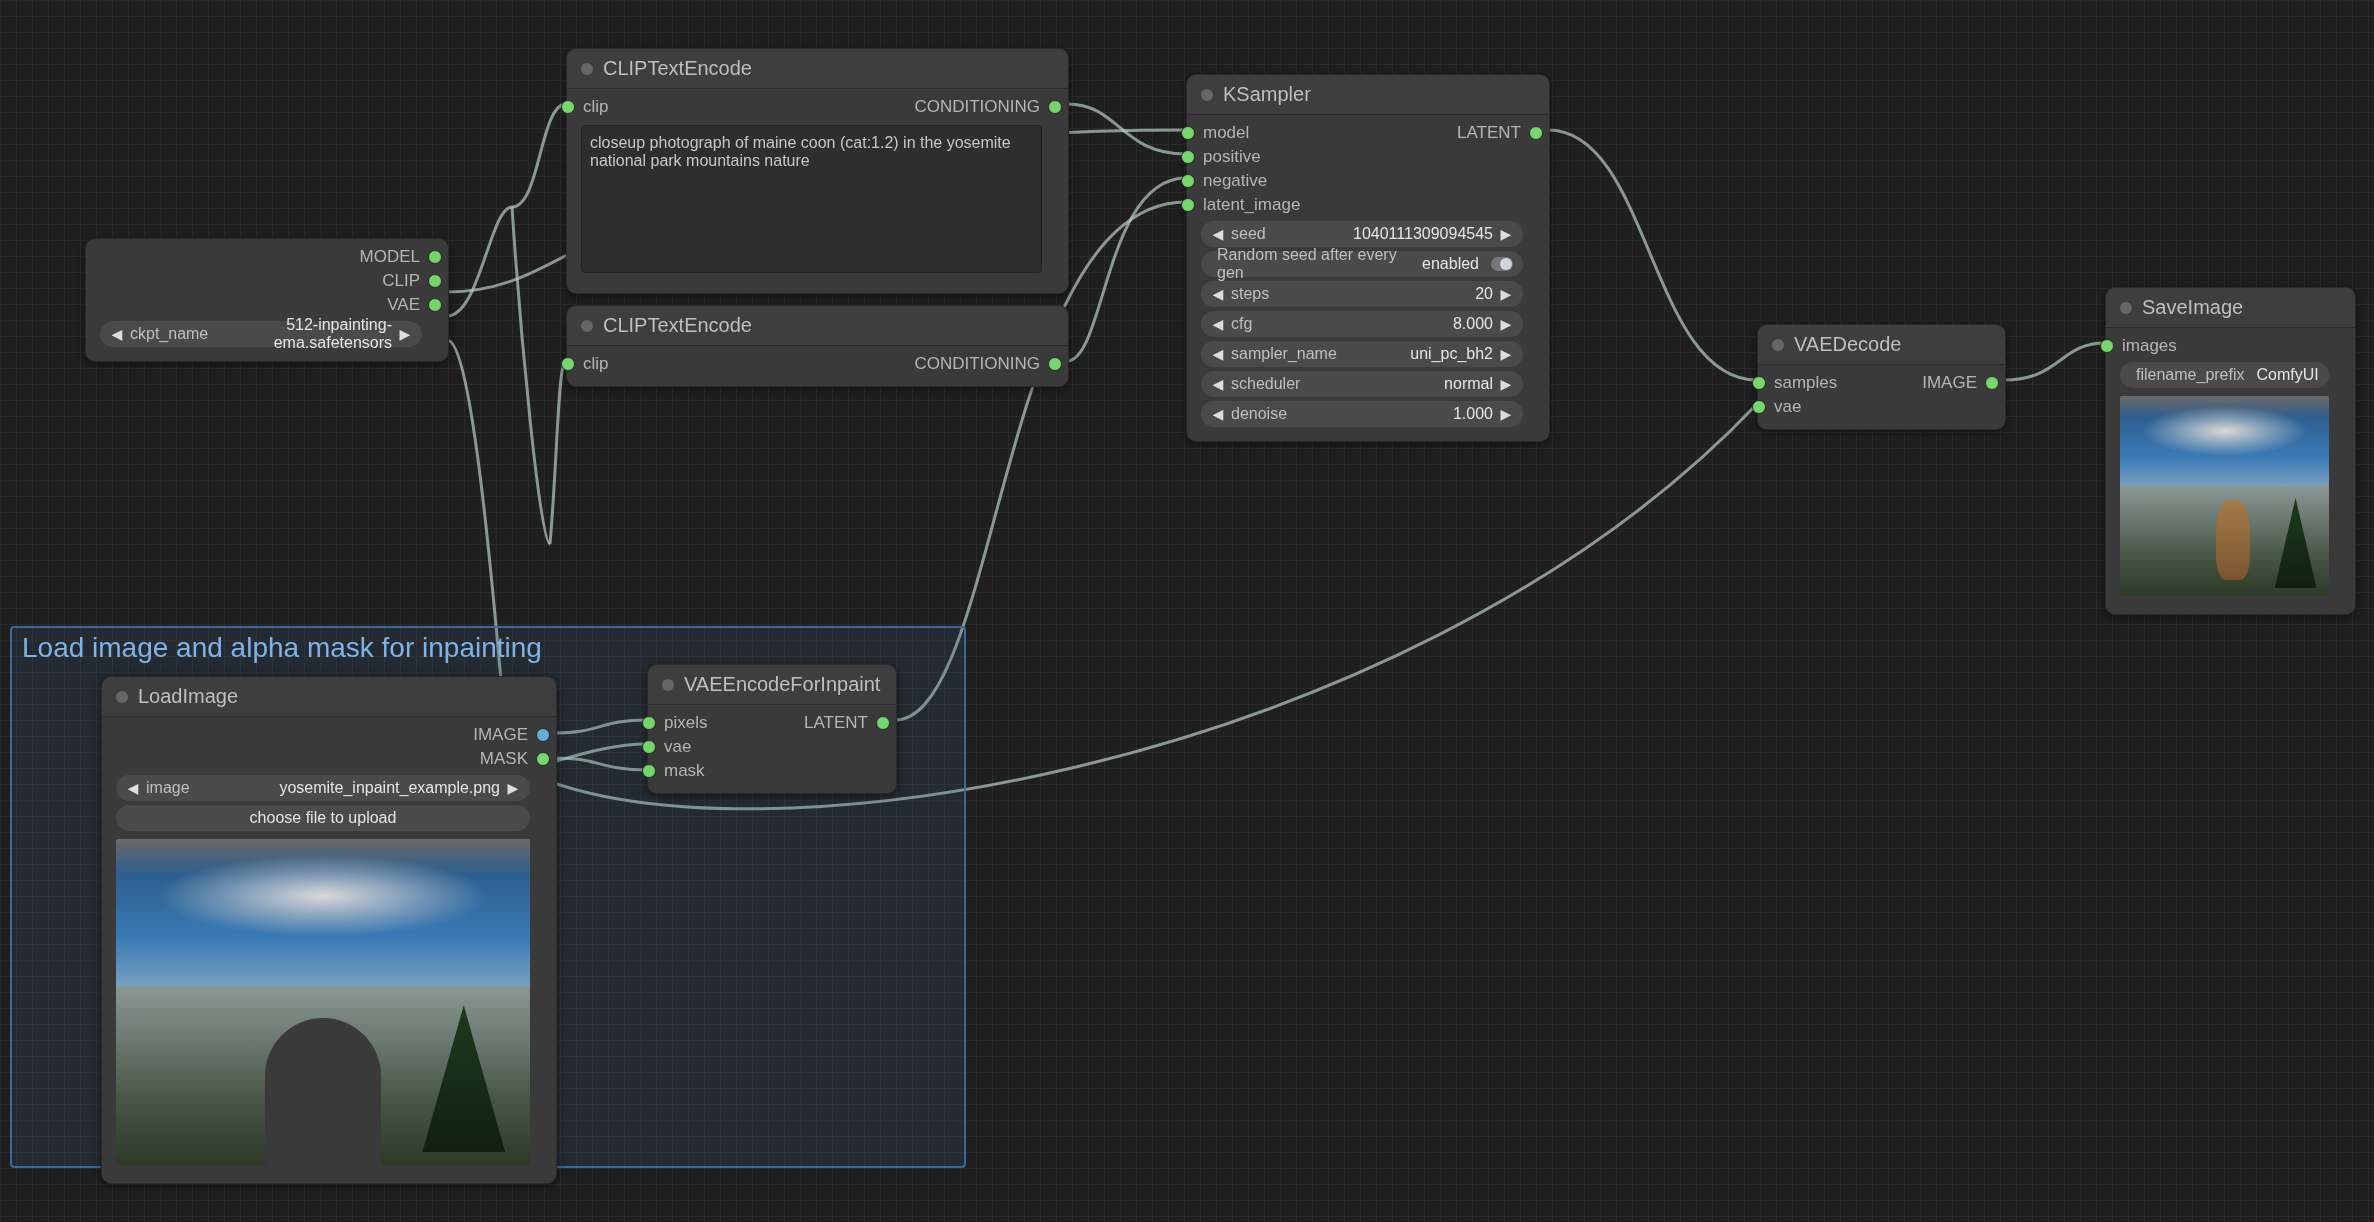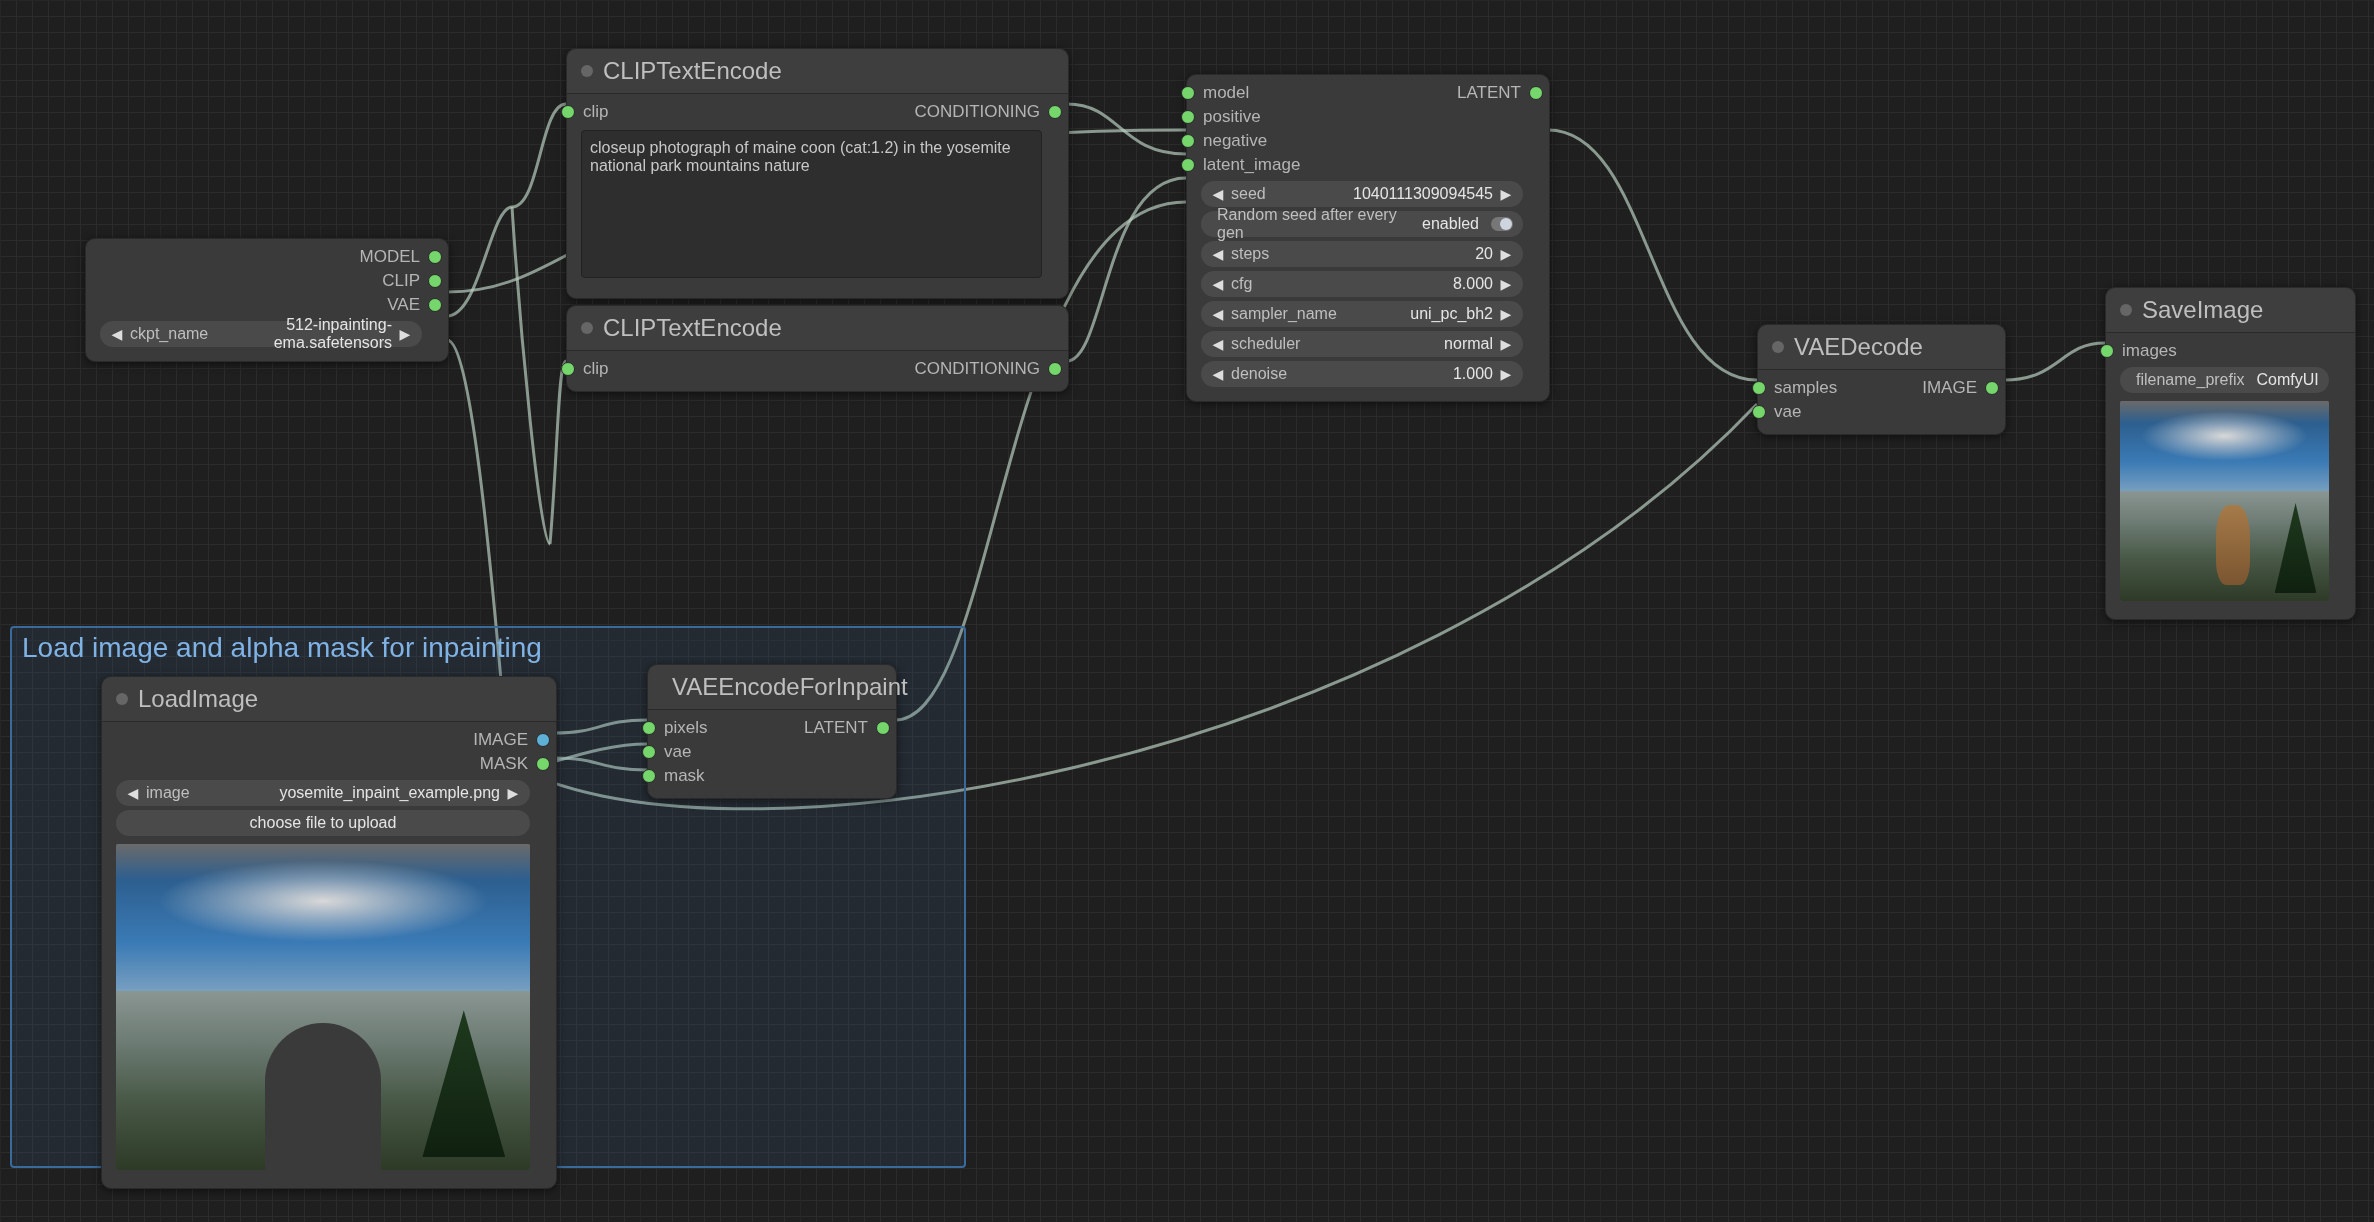--- a/index.html
+++ b/index.html
@@ -4,21 +4,21 @@
 <style>
 html,body{margin:0;padding:0;width:2374px;height:1222px;background:#1a1a1a;font-family:Arial,Helvetica,sans-serif;color:#aaa;font-size:18px;overflow:hidden}
 .canvas{position:relative;width:2374px;height:1222px;background-color:#1f1f1f;background-image:linear-gradient(#262626 1px,transparent 1px),linear-gradient(90deg,#262626 1px,transparent 1px),linear-gradient(#2b2b2b 1px,transparent 1px),linear-gradient(90deg,#2b2b2b 1px,transparent 1px);background-size:160px 160px,160px 160px,16px 16px,16px 16px}
 svg.wires{position:absolute;left:0;top:0;width:2374px;height:1222px;pointer-events:none}
 svg.wires path{fill:none;stroke:#b8cdbf;stroke-width:3;opacity:.7}
 .group{position:absolute;border:2px solid #3a6a9a;background:rgba(58,106,154,.15);border-radius:4px}
 .group-title{position:absolute;top:4px;left:10px;color:#7fb2e5;font-size:28px}
 .node{position:absolute;background:#3a3a3a;border:1px solid #2a2a2a;border-radius:10px;box-shadow:0 2px 8px rgba(0,0,0,.5)}
 .node-header{display:flex;align-items:center;gap:10px;padding:8px 14px;border-bottom:1px solid #2a2a2a;border-radius:10px 10px 0 0;background:#3e3e3e}
 .node-header .dot{width:12px;height:12px;border-radius:50%;background:#666}
-.node-title{color:#bfbfbf;font-size:24px}
+.node-title{color:#bfbfbf;font-size:20px}
 .node-body{position:relative;padding:6px 12px 10px 0}
 .slot{display:flex;align-items:center;height:24px;padding:0 14px;font-size:17px;color:#b5b5b5}
 .slot.output{justify-content:flex-end}
 .port{width:12px;height:12px;border-radius:50%;background:#74d66b;border:1px solid #2a2a2a;flex:none}
 .slot.input .port{margin-right:8px;margin-left:-20px}
 .slot.output .port{margin-left:8px;margin-right:-20px}
 .port.blue{background:#5fb0d6}
 .widget{margin:4px 14px;background:#4a4a4a;border-radius:14px;height:26px;display:flex;align-items:center;padding:0 10px;font-size:16px;color:#c8c8c8}
 .widget .arrow{color:#ddd;font-size:14px;flex:none;width:14px;text-align:center}
 .widget .wlabel{flex:none;margin:0 6px;color:#bfbfbf}
@@ -215,20 +215,24 @@
         <div class="slot output">
               <span>LATENT</span>
               <span class="port"></span>
             </div>
       </div>
     </div>
   </div>
 </div>
 
 <div class="node" style="left:1186px;top:74px;width:362px">
+  <div class="node-header">
+        <span class="dot"></span>
+        <span class="node-title">KSampler</span>
+      </div>
   <div class="node-body">
     <div class="io-row">
       <div class="io-col">
         <div class="slot input">
               <span class="port"></span>
               <span>model</span>
             </div>
         <div class="slot input">
               <span class="port"></span>
               <span>positive</span>

